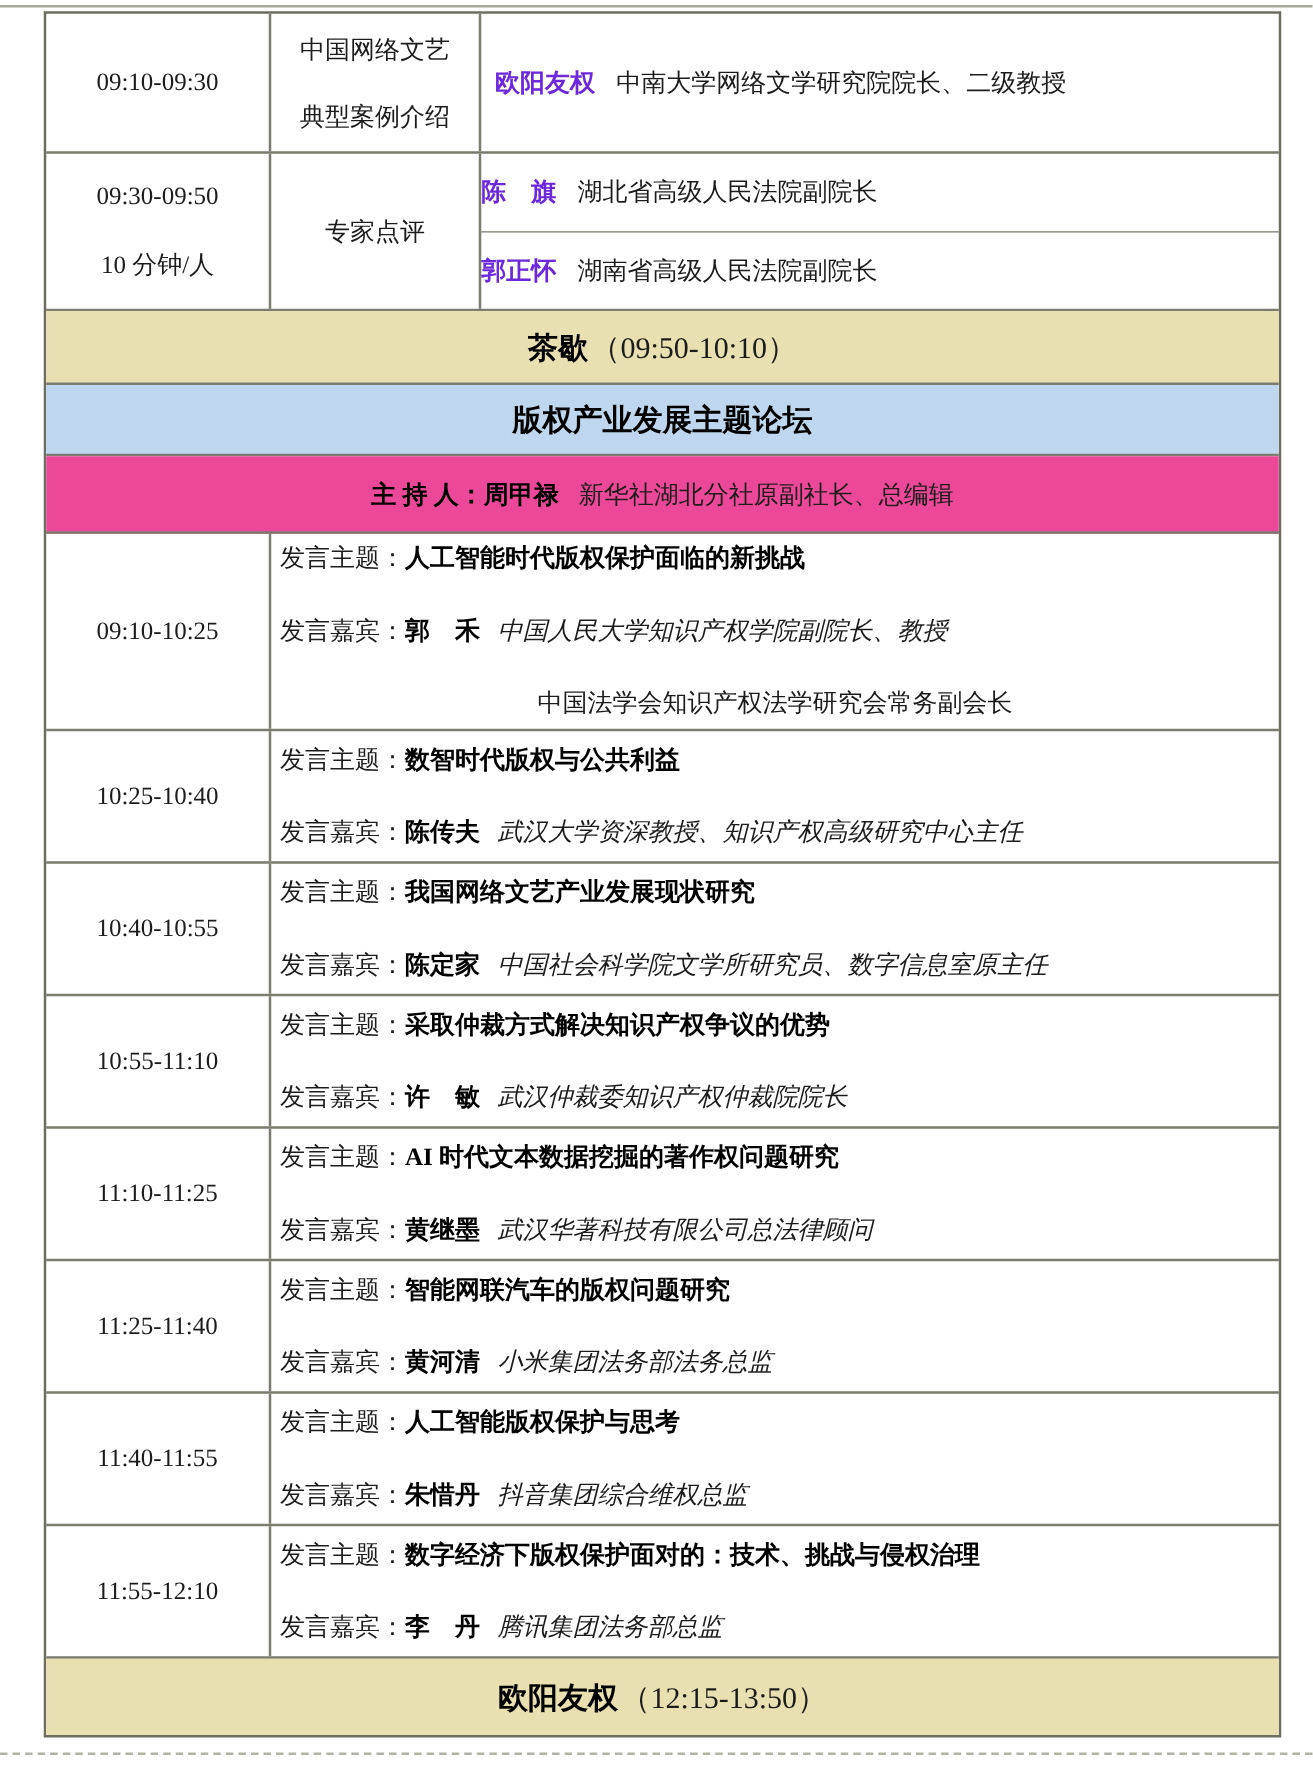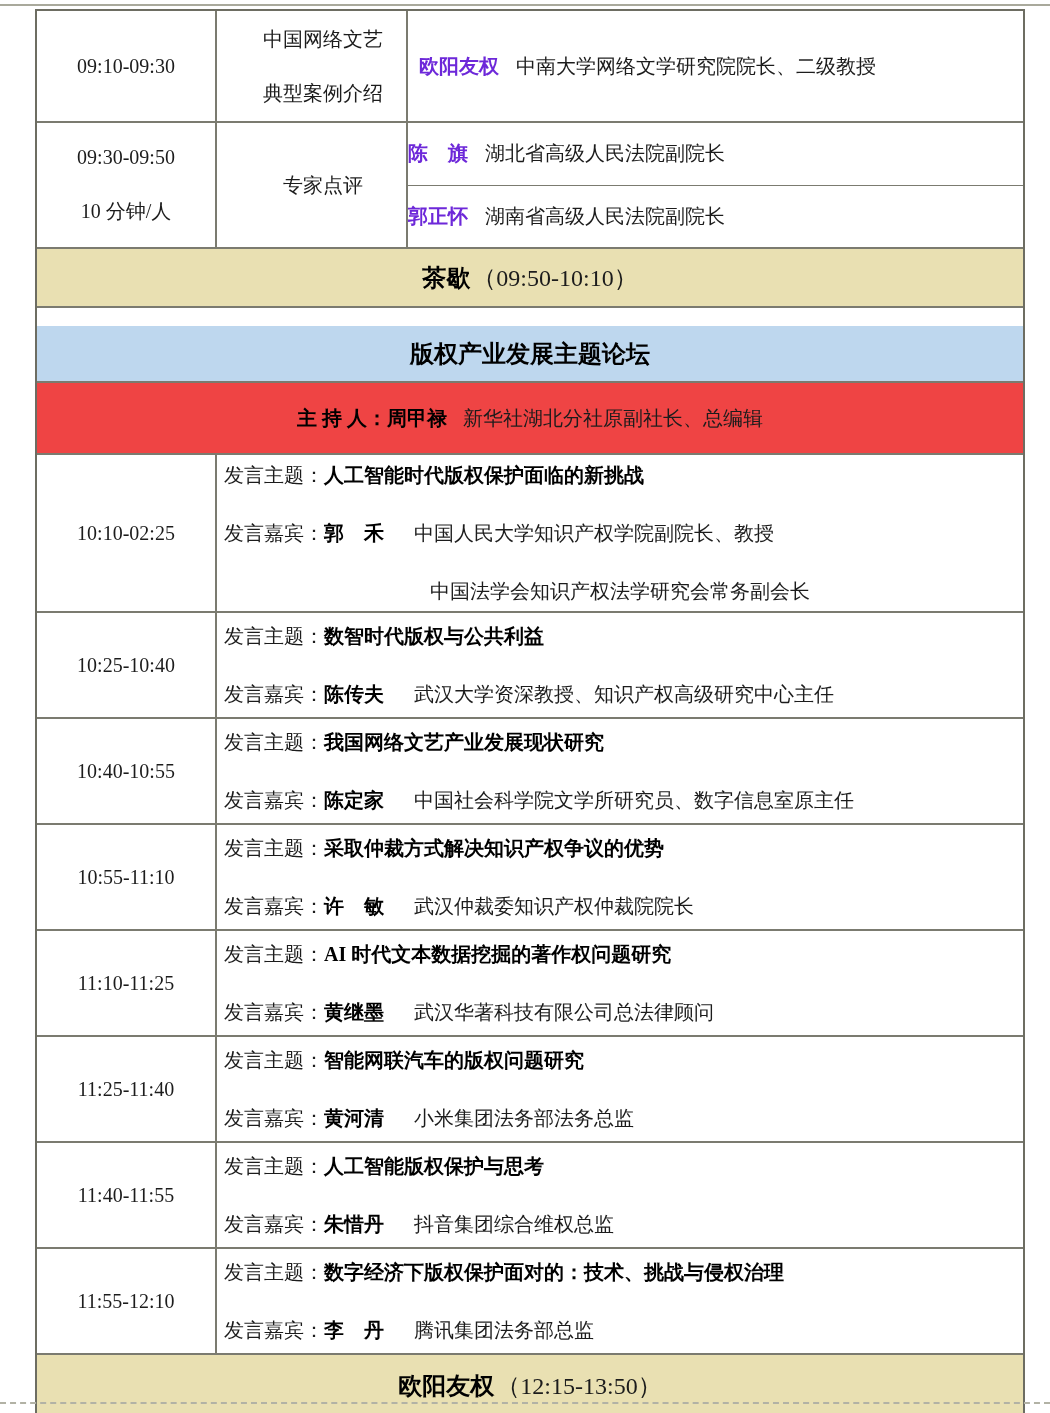--- a/index.html
+++ b/index.html
@@ -22,50 +22,50 @@
 
   .tbl{
     position:absolute;top:9px;left:35px;width:990px;
     border:2px solid var(--outer);background:#fff;
   }
   .row{display:flex;border-bottom:2px solid var(--grid);}
   .cell{display:flex;}
   .c1{width:180px;border-right:2px solid var(--grid);
       flex-direction:column;align-items:center;justify-content:center;text-align:center;}
   .c2{width:168px;border-right:2px solid var(--grid);
-      flex-direction:column;align-items:center;justify-content:center;text-align:center;margin-left:23px;}
+      flex-direction:column;align-items:center;justify-content:center;text-align:center;}
   .c3{flex:1;flex-direction:column;}
 
   .r-case{height:112px;}
   .r-case .c2{gap:27px;}
   .r-review{height:126px;}
   .r-review .c1{gap:29px;}
   .split{justify-content:stretch;}
   .sub{flex:1;display:flex;align-items:center;}
   .sub + .sub{border-top:1.5px solid var(--grid);}
   .sp-line{display:flex;align-items:center;padding-left:11px;flex:1;}
   .sp-name{font-weight:bold;color:#6d28d9;}
   .sp-title{margin-left:17px;}
 
   .band{height:59px;align-items:center;justify-content:center;font-size:24px;}
   .r-tea{height:59px;background:var(--tea);}
-  .r-forum{height:57px;background:var(--blue);margin-top:18px;}
-  .r-host{height:72px;background:#ef4444;font-size:20px;text-align:center;}
+  .r-forum{height:57px;background:var(--blue);}
+  .r-host{height:62px;background:#ec4899;font-size:20px;text-align:center;}
   .band b{color:#000;}
   .band .t{margin-left:2px;}
   .r-host .host-title{margin-left:16px;}
 
   .session{height:106px;}
   .session.tall{height:158px;}
   .c-body{flex:1;flex-direction:column;justify-content:center;gap:32px;padding-left:7px;}
   .line{line-height:26px;white-space:nowrap;}
   .lbl{color:var(--ink);}
   .topic{color:#000;font-weight:bold;}
   .gname{color:#000;font-weight:bold;}
-  .gtitle{margin-left:30px;}
+  .gtitle{margin-left:14px;font-style:italic;}
   .cont{padding-left:206px;}
 
   .r-lunch{height:61px;background:var(--tea);border-bottom:none;}
 </style>
 </head>
 <body>
 
 <div class="edge edge-top"></div>
 
 <div class="tbl">
@@ -117,21 +117,21 @@
 
   <div class="row band r-host">
     <b>主 持 人：</b>
       <b>周甲禄</b>
       <span class="host-title">新华社湖北分社原副社长、总编辑</span>
   </div>
 
   <div id="sessions">
       <div class="row session tall">
     <div class="cell c1">
-      <div>10:10-02:25</div>
+      <div>09:10-10:25</div>
     </div>
     <div class="cell c-body">
       <div class="line">
         <span class="lbl">发言主题：</span><span class="topic">人工智能时代版权保护面临的新挑战</span>
       </div>
       <div class="line">
         <span class="lbl">发言嘉宾：</span><span class="gname">郭　禾</span><span class="gtitle">中国人民大学知识产权学院副院长、教授</span>
       </div>
       <div class="line cont">
         <span>中国法学会知识产权法学研究会常务副会长</span>

